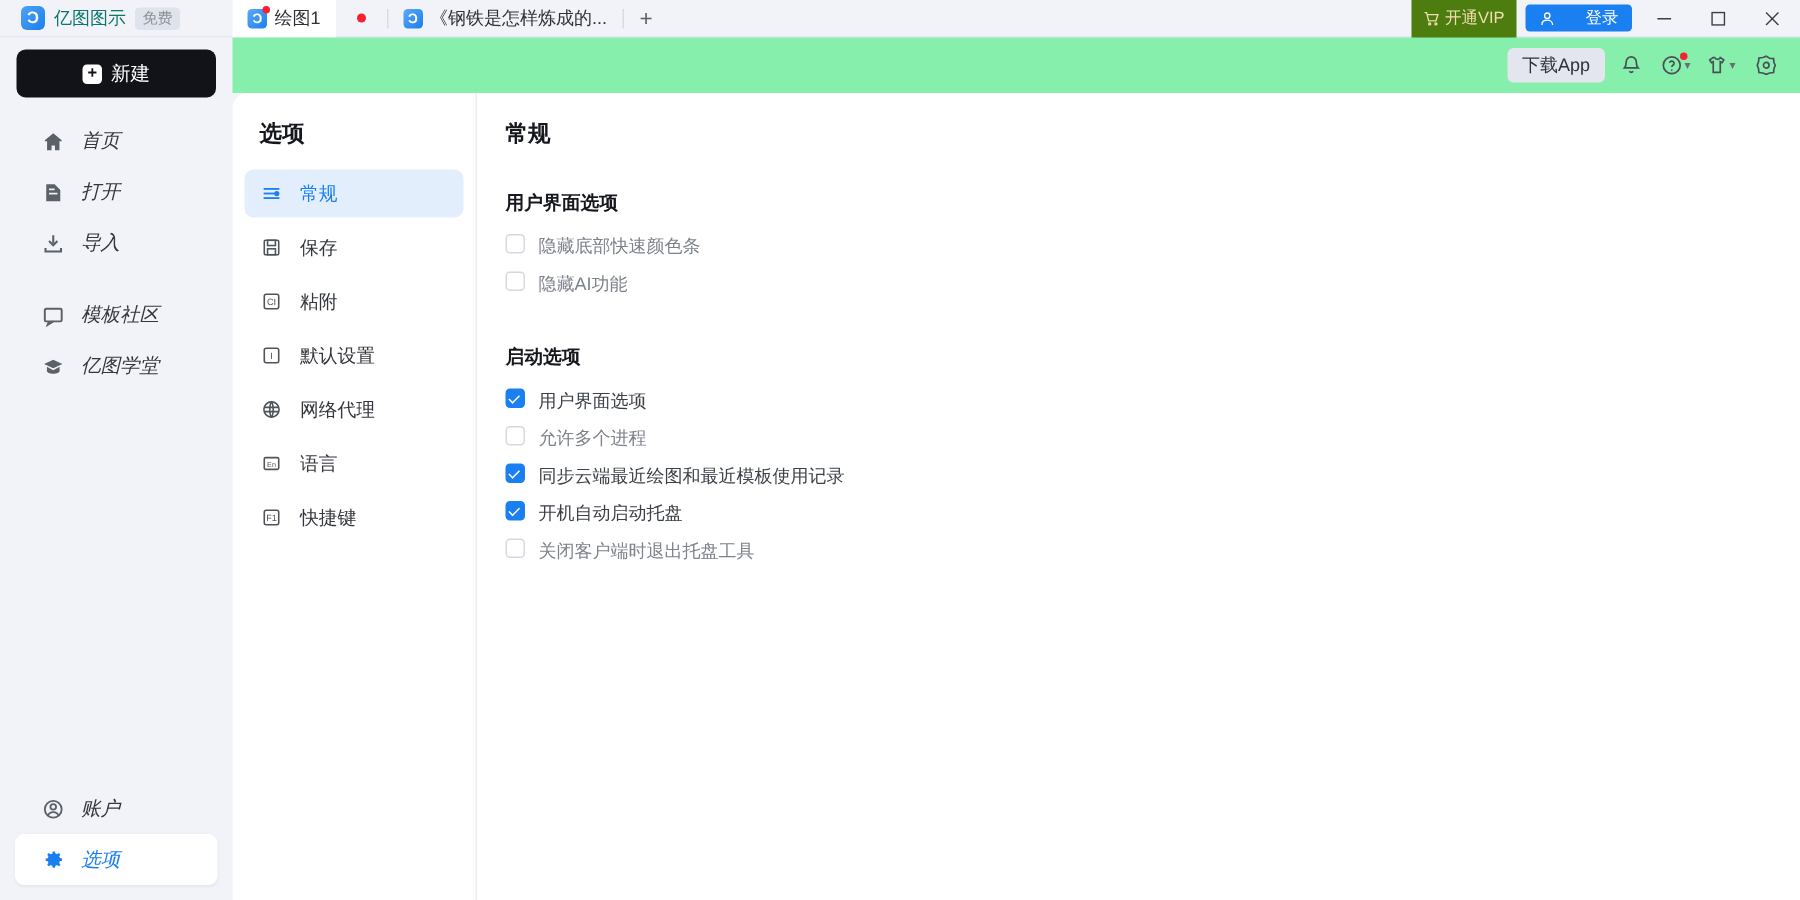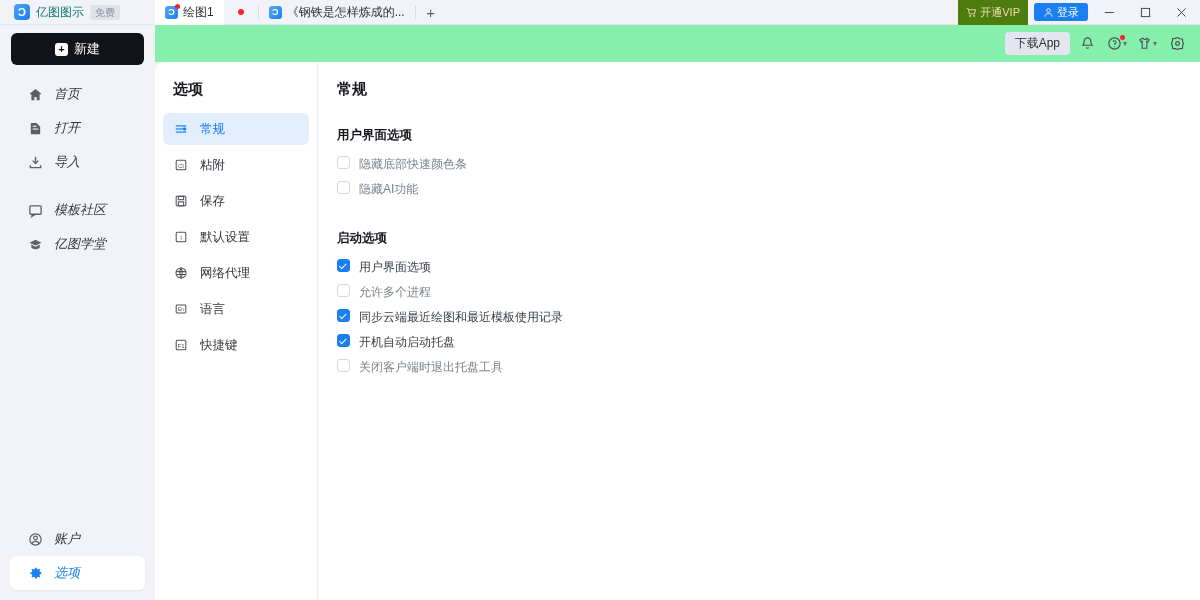--- a/index.html
+++ b/index.html
@@ -56,21 +56,21 @@
     font-size: 15px; color: #5a5f68;
   }
 
   .win-right { display: flex; align-items: center; gap: 6px; padding-right: 4px; height: 25px; }
   .vip-btn {
     display: flex; align-items: center; gap: 3px;
     background: #4d7c0f; color: #f2ddb0; font-size: 11px;
     border-radius: 3px; padding: 2px 8px; height: 33px; line-height: 1; justify-content: center;
   }
   .login-btn {
-    display: flex; align-items: center; gap: 3px;
+    display: flex; align-items: center; gap: 20px;
     background: #1a7ff0; color: #ffffff; font-size: 11px;
     border-radius: 3px; padding: 2px 9px; height: 18px; line-height: 1;
   }
   .win-ctl {
     width: 30px; height: 25px; display: flex; align-items: center; justify-content: center;
     color: #3a3d42;
   }
 
   
   .sidebar {
@@ -376,42 +376,42 @@
               <line x1="2" y1="11.5" x2="14" y2="11.5"></line>
               <circle cx="12" cy="8" r="2" fill="currentColor" stroke="none"></circle>
             </svg>
         </span>
         <span>常规</span>
       </div>
 
       <div class="opt-item">
         <span class="ico">
           <svg width="14" height="14" viewBox="0 0 16 16" fill="none" stroke="currentColor" stroke-width="1.2">
-              <rect x="2.5" y="2.5" width="11" height="11" rx="1.5"></rect>
-              <text x="8" y="11" font-size="7" fill="currentColor" stroke="none" text-anchor="middle" font-family="Liberation Sans">CI</text>
-            </svg>
-        </span>
-        <span>粘附</span>
-      </div>
-
-      <div class="opt-item">
-        <span class="ico">
-          <svg width="14" height="14" viewBox="0 0 16 16" fill="none" stroke="currentColor" stroke-width="1.2">
               <rect x="2.5" y="2.5" width="11" height="11" rx="1"></rect>
               <rect x="5" y="2.5" width="6" height="4"></rect>
               <rect x="5" y="9" width="6" height="4.5"></rect>
             </svg>
         </span>
         <span>保存</span>
       </div>
 
       <div class="opt-item">
         <span class="ico">
           <svg width="14" height="14" viewBox="0 0 16 16" fill="none" stroke="currentColor" stroke-width="1.2">
               <rect x="2.5" y="2.5" width="11" height="11" rx="1.5"></rect>
+              <text x="8" y="11" font-size="7" fill="currentColor" stroke="none" text-anchor="middle" font-family="Liberation Sans">CI</text>
+            </svg>
+        </span>
+        <span>粘附</span>
+      </div>
+
+      <div class="opt-item">
+        <span class="ico">
+          <svg width="14" height="14" viewBox="0 0 16 16" fill="none" stroke="currentColor" stroke-width="1.2">
+              <rect x="2.5" y="2.5" width="11" height="11" rx="1.5"></rect>
               <text x="8" y="11" font-size="7" fill="currentColor" stroke="none" text-anchor="middle" font-family="Liberation Sans">I</text>
             </svg>
         </span>
         <span>默认设置</span>
       </div>
 
 
       <div class="opt-item">
         <span class="ico">
           <svg width="14" height="14" viewBox="0 0 16 16" fill="none" stroke="currentColor" stroke-width="1.2">

